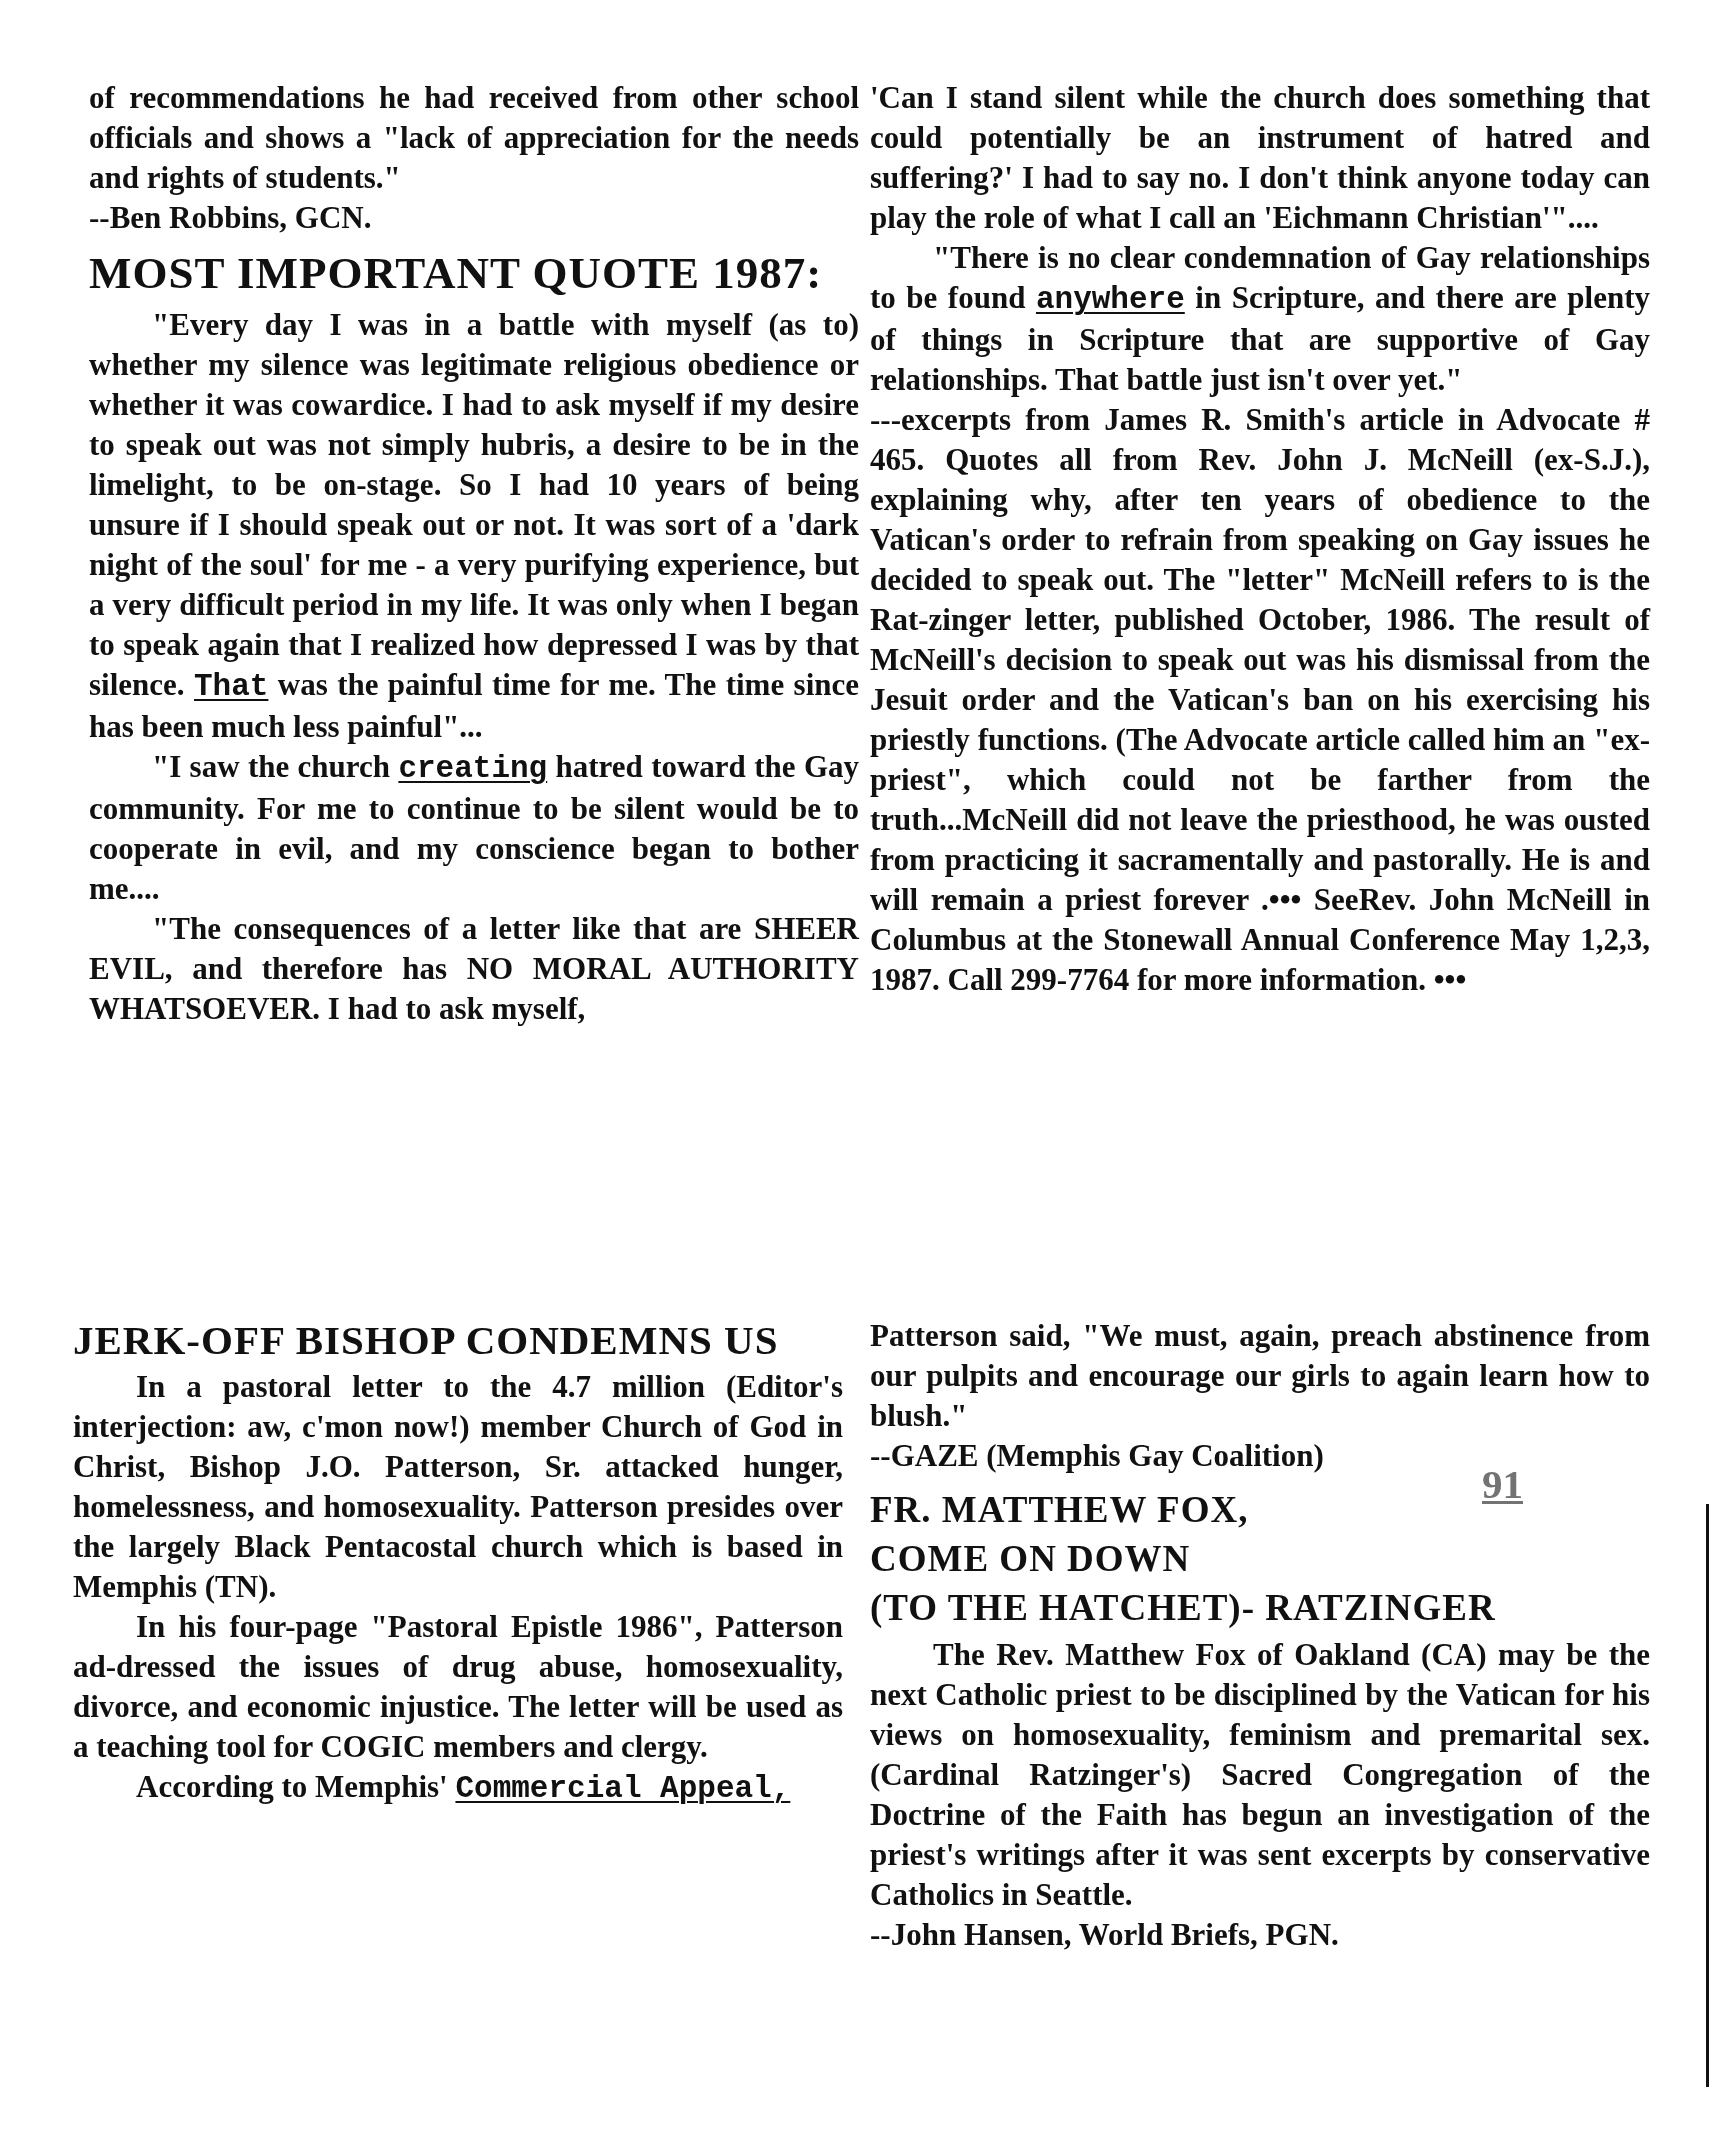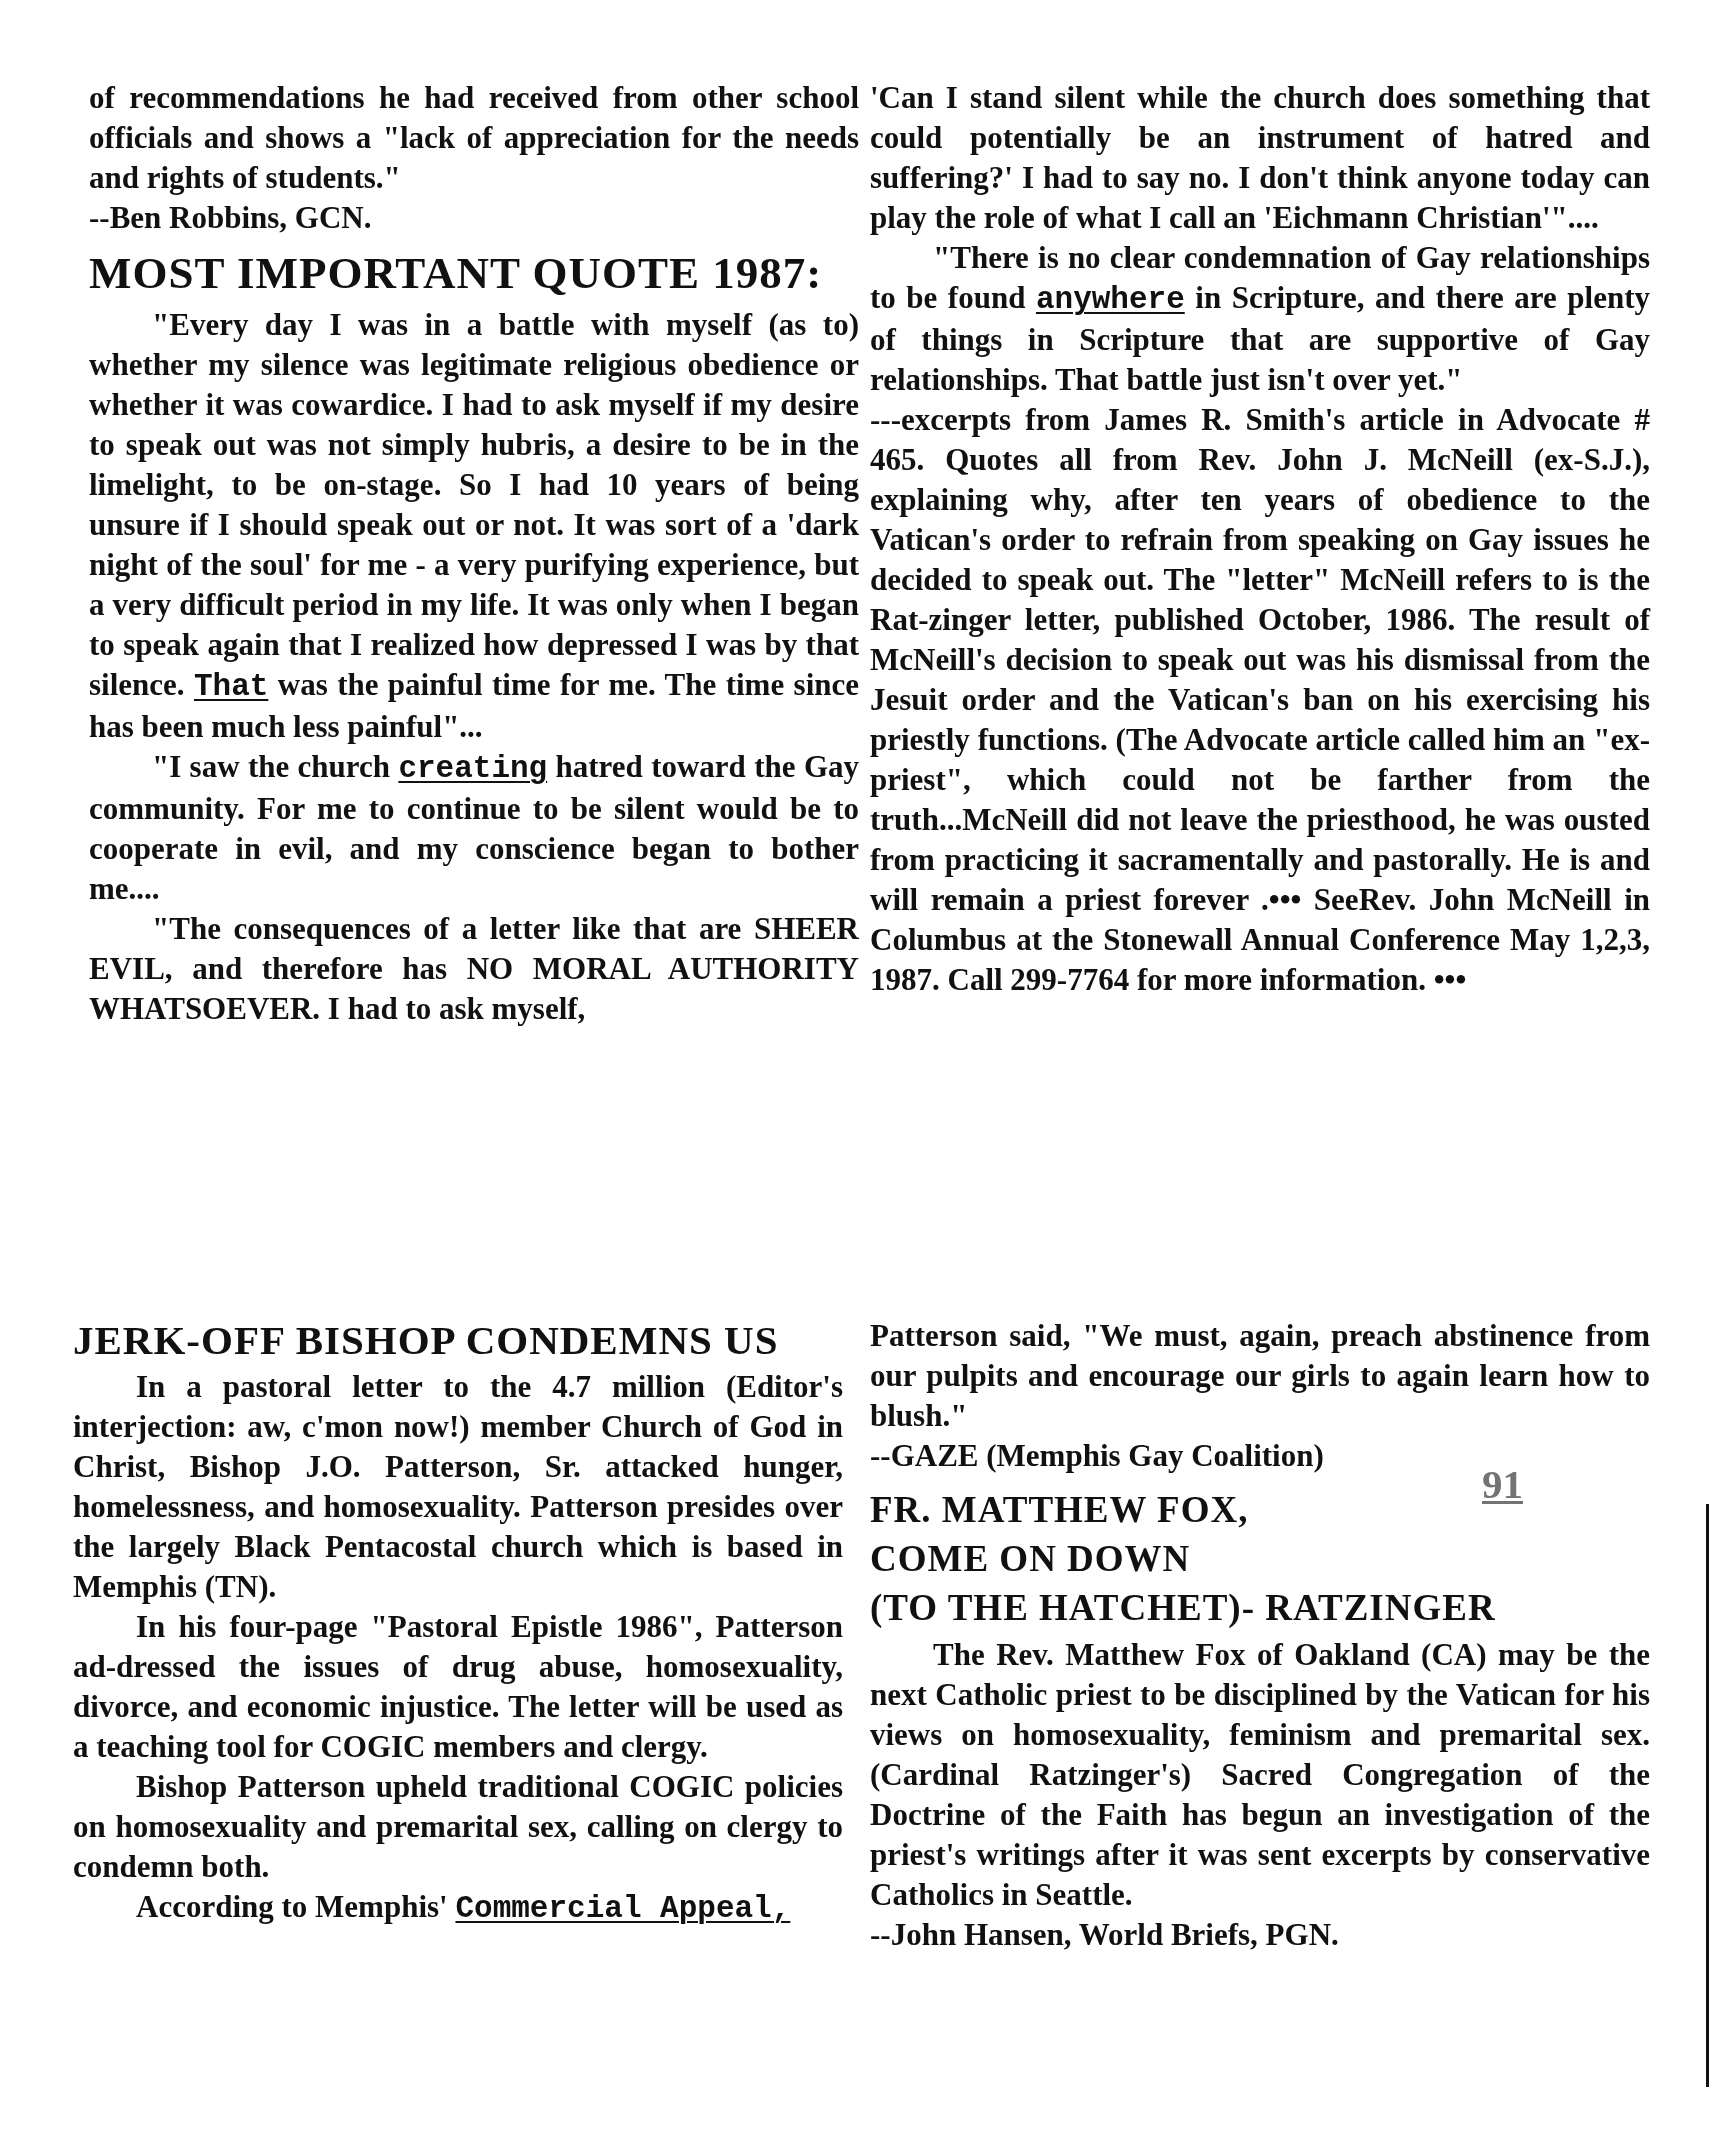--- a/index.html
+++ b/index.html
@@ -44,21 +44,20 @@
     <p>'Can I stand silent while the church does something that could potentially be an instrument of hatred and suffering?' I had to say no. I don't think anyone today can play the role of what I call an 'Eichmann Christian'"....</p>
     <p class="indent"><span>"There is no clear condemnation of Gay relationships to be found</span> <span class="u">anywhere</span> <span>in Scripture, and there are plenty of things in Scripture that are supportive of Gay relationships. That battle just isn't over yet."</span></p>
     <p>---excerpts from James R. Smith's article in Advocate # 465. Quotes all from Rev. John J. McNeill (ex-S.J.), explaining why, after ten years of obedience to the Vatican's order to refrain from speaking on Gay issues he decided to speak out. The "letter" McNeill refers to is the Rat-zinger letter, published October, 1986. The result of McNeill's decision to speak out was his dismissal from the Jesuit order and the Vatican's ban on his exercising his priestly functions. (The Advocate article called him an "ex-priest", which could not be farther from the truth...McNeill did not leave the priesthood, he was ousted from practicing it sacramentally and pastorally. He is and will remain a priest forever .••• SeeRev. John McNeill in Columbus at the Stonewall Annual Conference May 1,2,3, 1987. Call 299-7764 for more information. •••</p>
   </div>
 
 
   <div class="col" id="col-bot-left">
     <h2 class="head h-jerk">JERK-OFF BISHOP CONDEMNS US</h2>
     <p class="indent">In a pastoral letter to the 4.7 million (Editor's interjection: aw, c'mon now!) member Church of God in Christ, Bishop J.O. Patterson, Sr. attacked hunger, homelessness, and homosexuality. Patterson presides over the largely Black Pentacostal church which is based in Memphis (TN).</p>
     <p class="indent">In his four-page "Pastoral Epistle 1986", Patterson ad-dressed the issues of drug abuse, homosexuality, divorce, and economic injustice. The letter will be used as a teaching tool for COGIC members and clergy.</p>
-    <p class="indent">Bishop Patterson upheld traditional COGIC policies on homosexuality and premarital sex, calling on clergy to condemn both.</p>
     <p class="indent"><span>According to Memphis'</span> <span class="u">Commercial Appeal,</span></p>
   </div>
 
   <div class="col" id="col-bot-right">
     <p>Patterson said, "We must, again, preach abstinence from our pulpits and encourage our girls to again learn how to blush."</p>
     <p class="attrib">--GAZE (Memphis Gay Coalition)</p>
     <h2 class="head h-fox">
       <span style="display:block">FR. MATTHEW FOX,</span>
       <span style="display:block">COME ON DOWN</span>
       <span style="display:block">(TO THE HATCHET)- RATZINGER</span>

